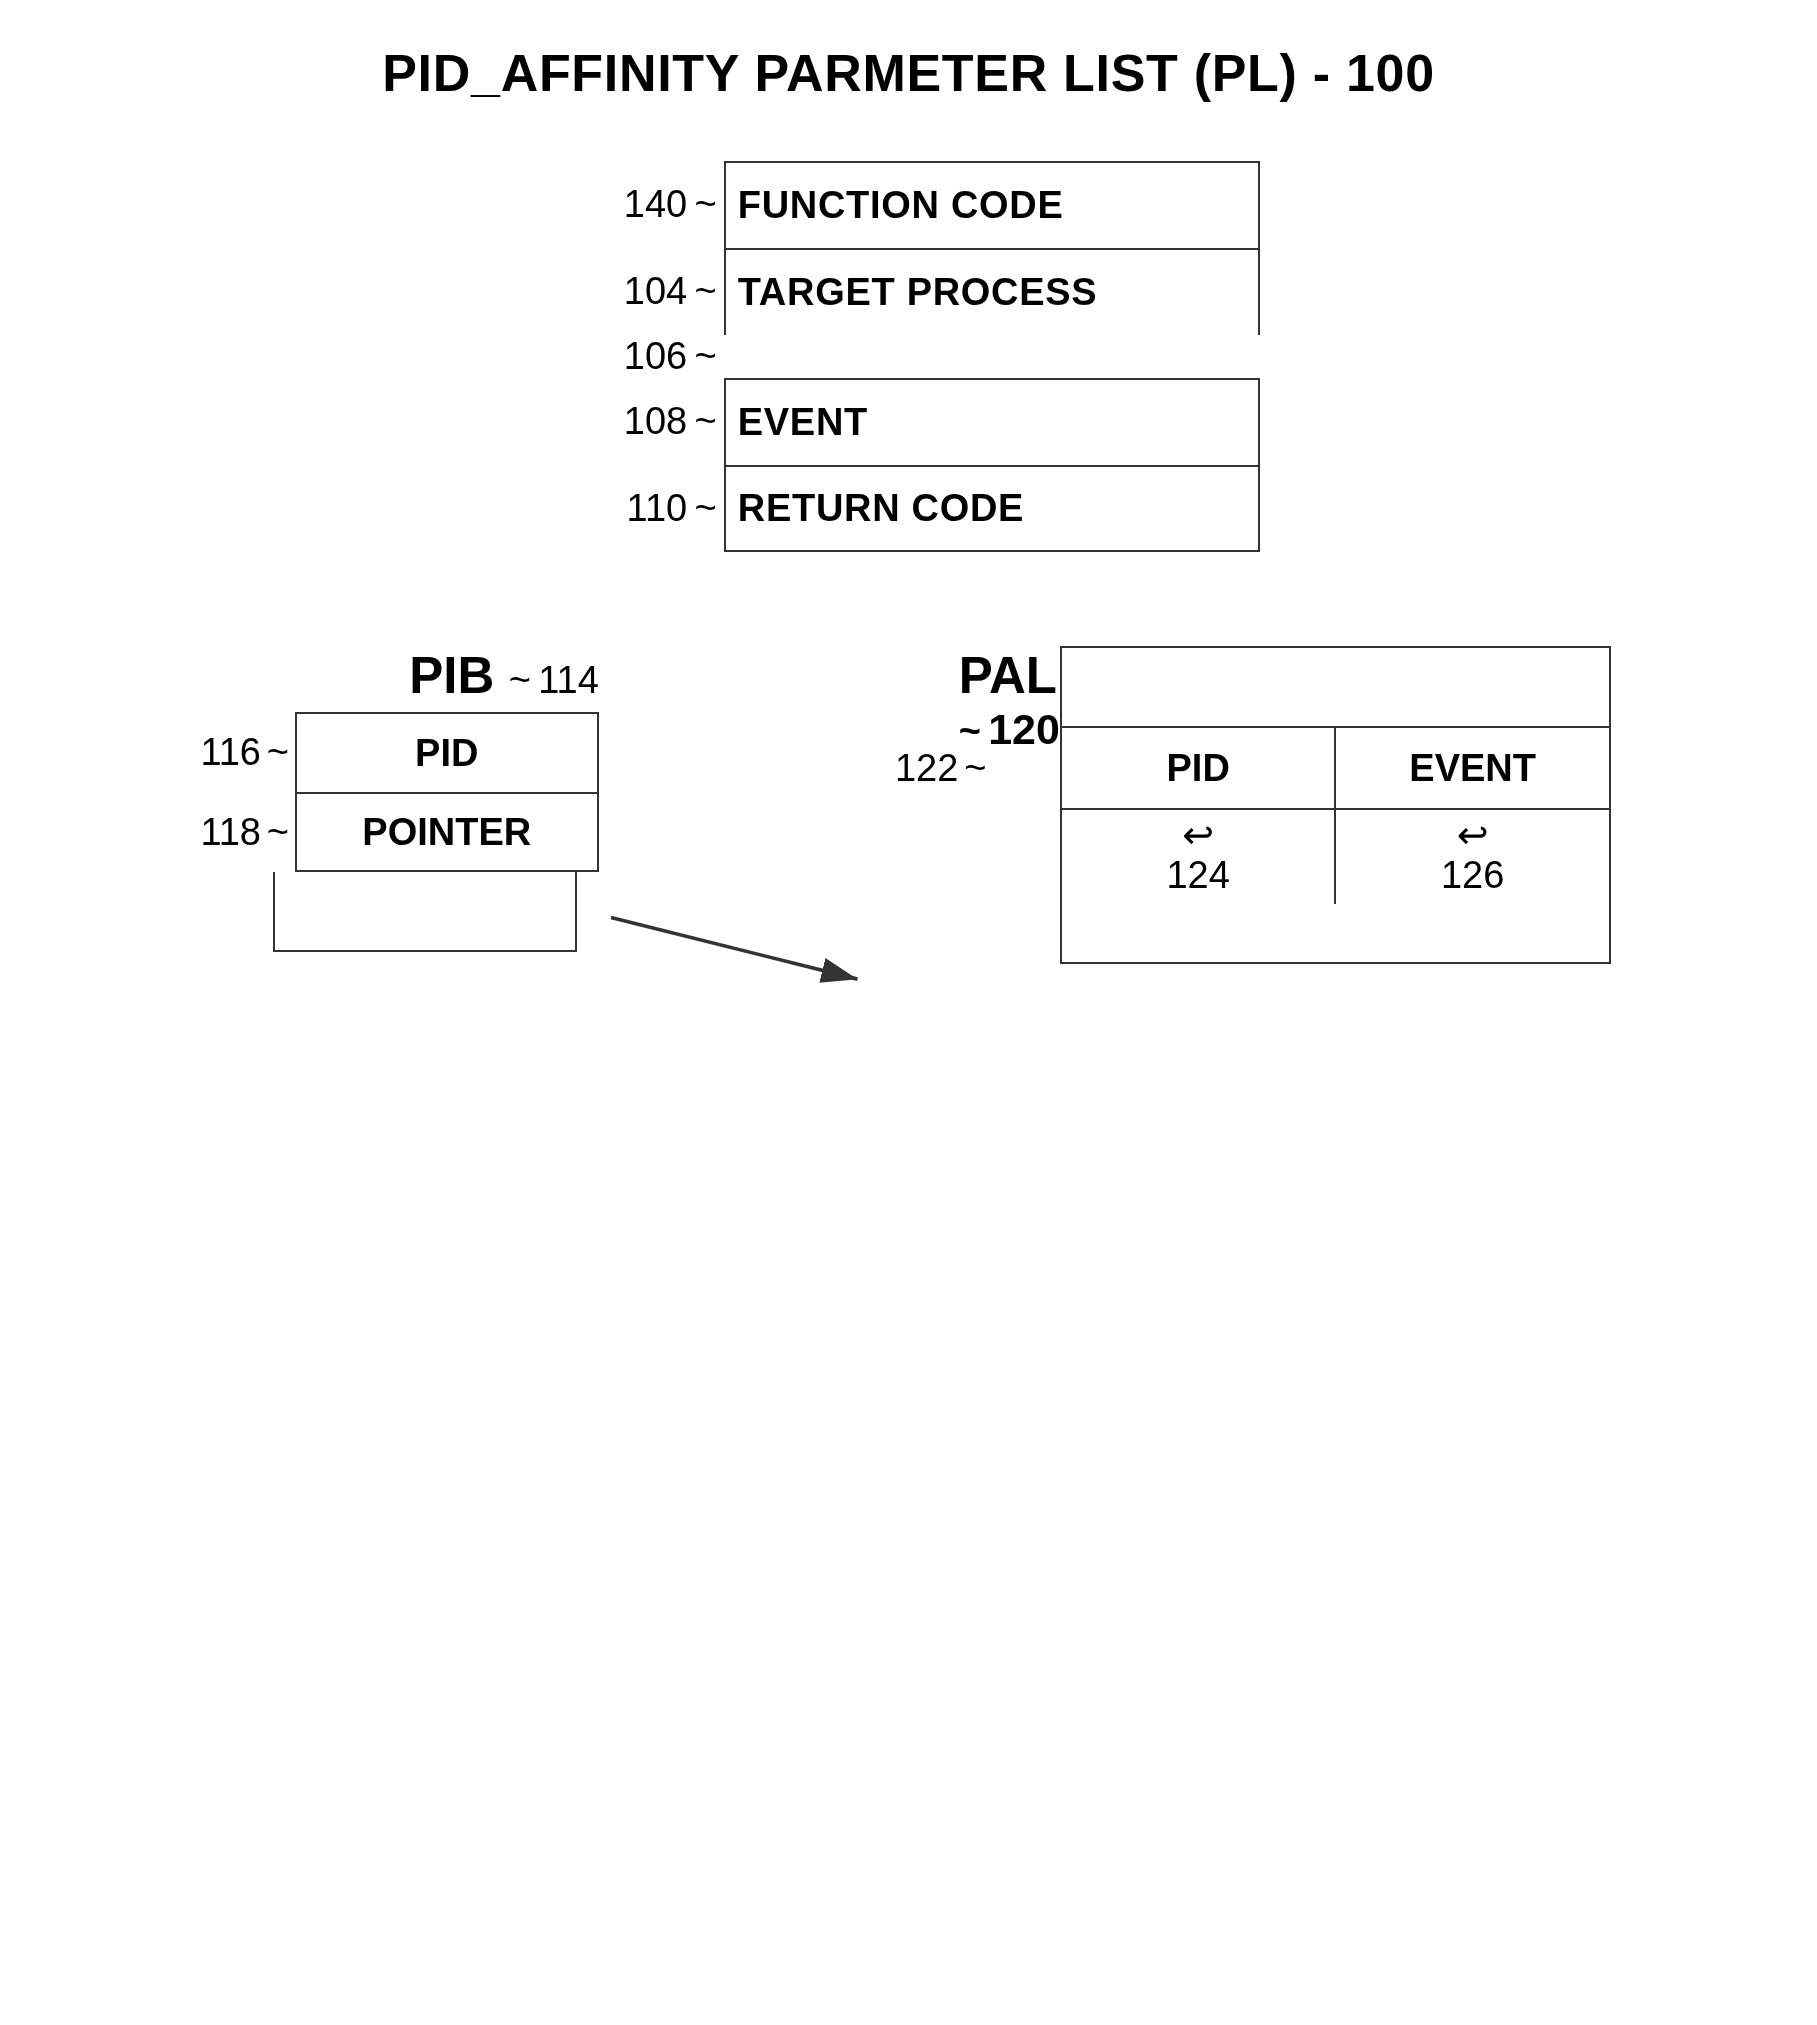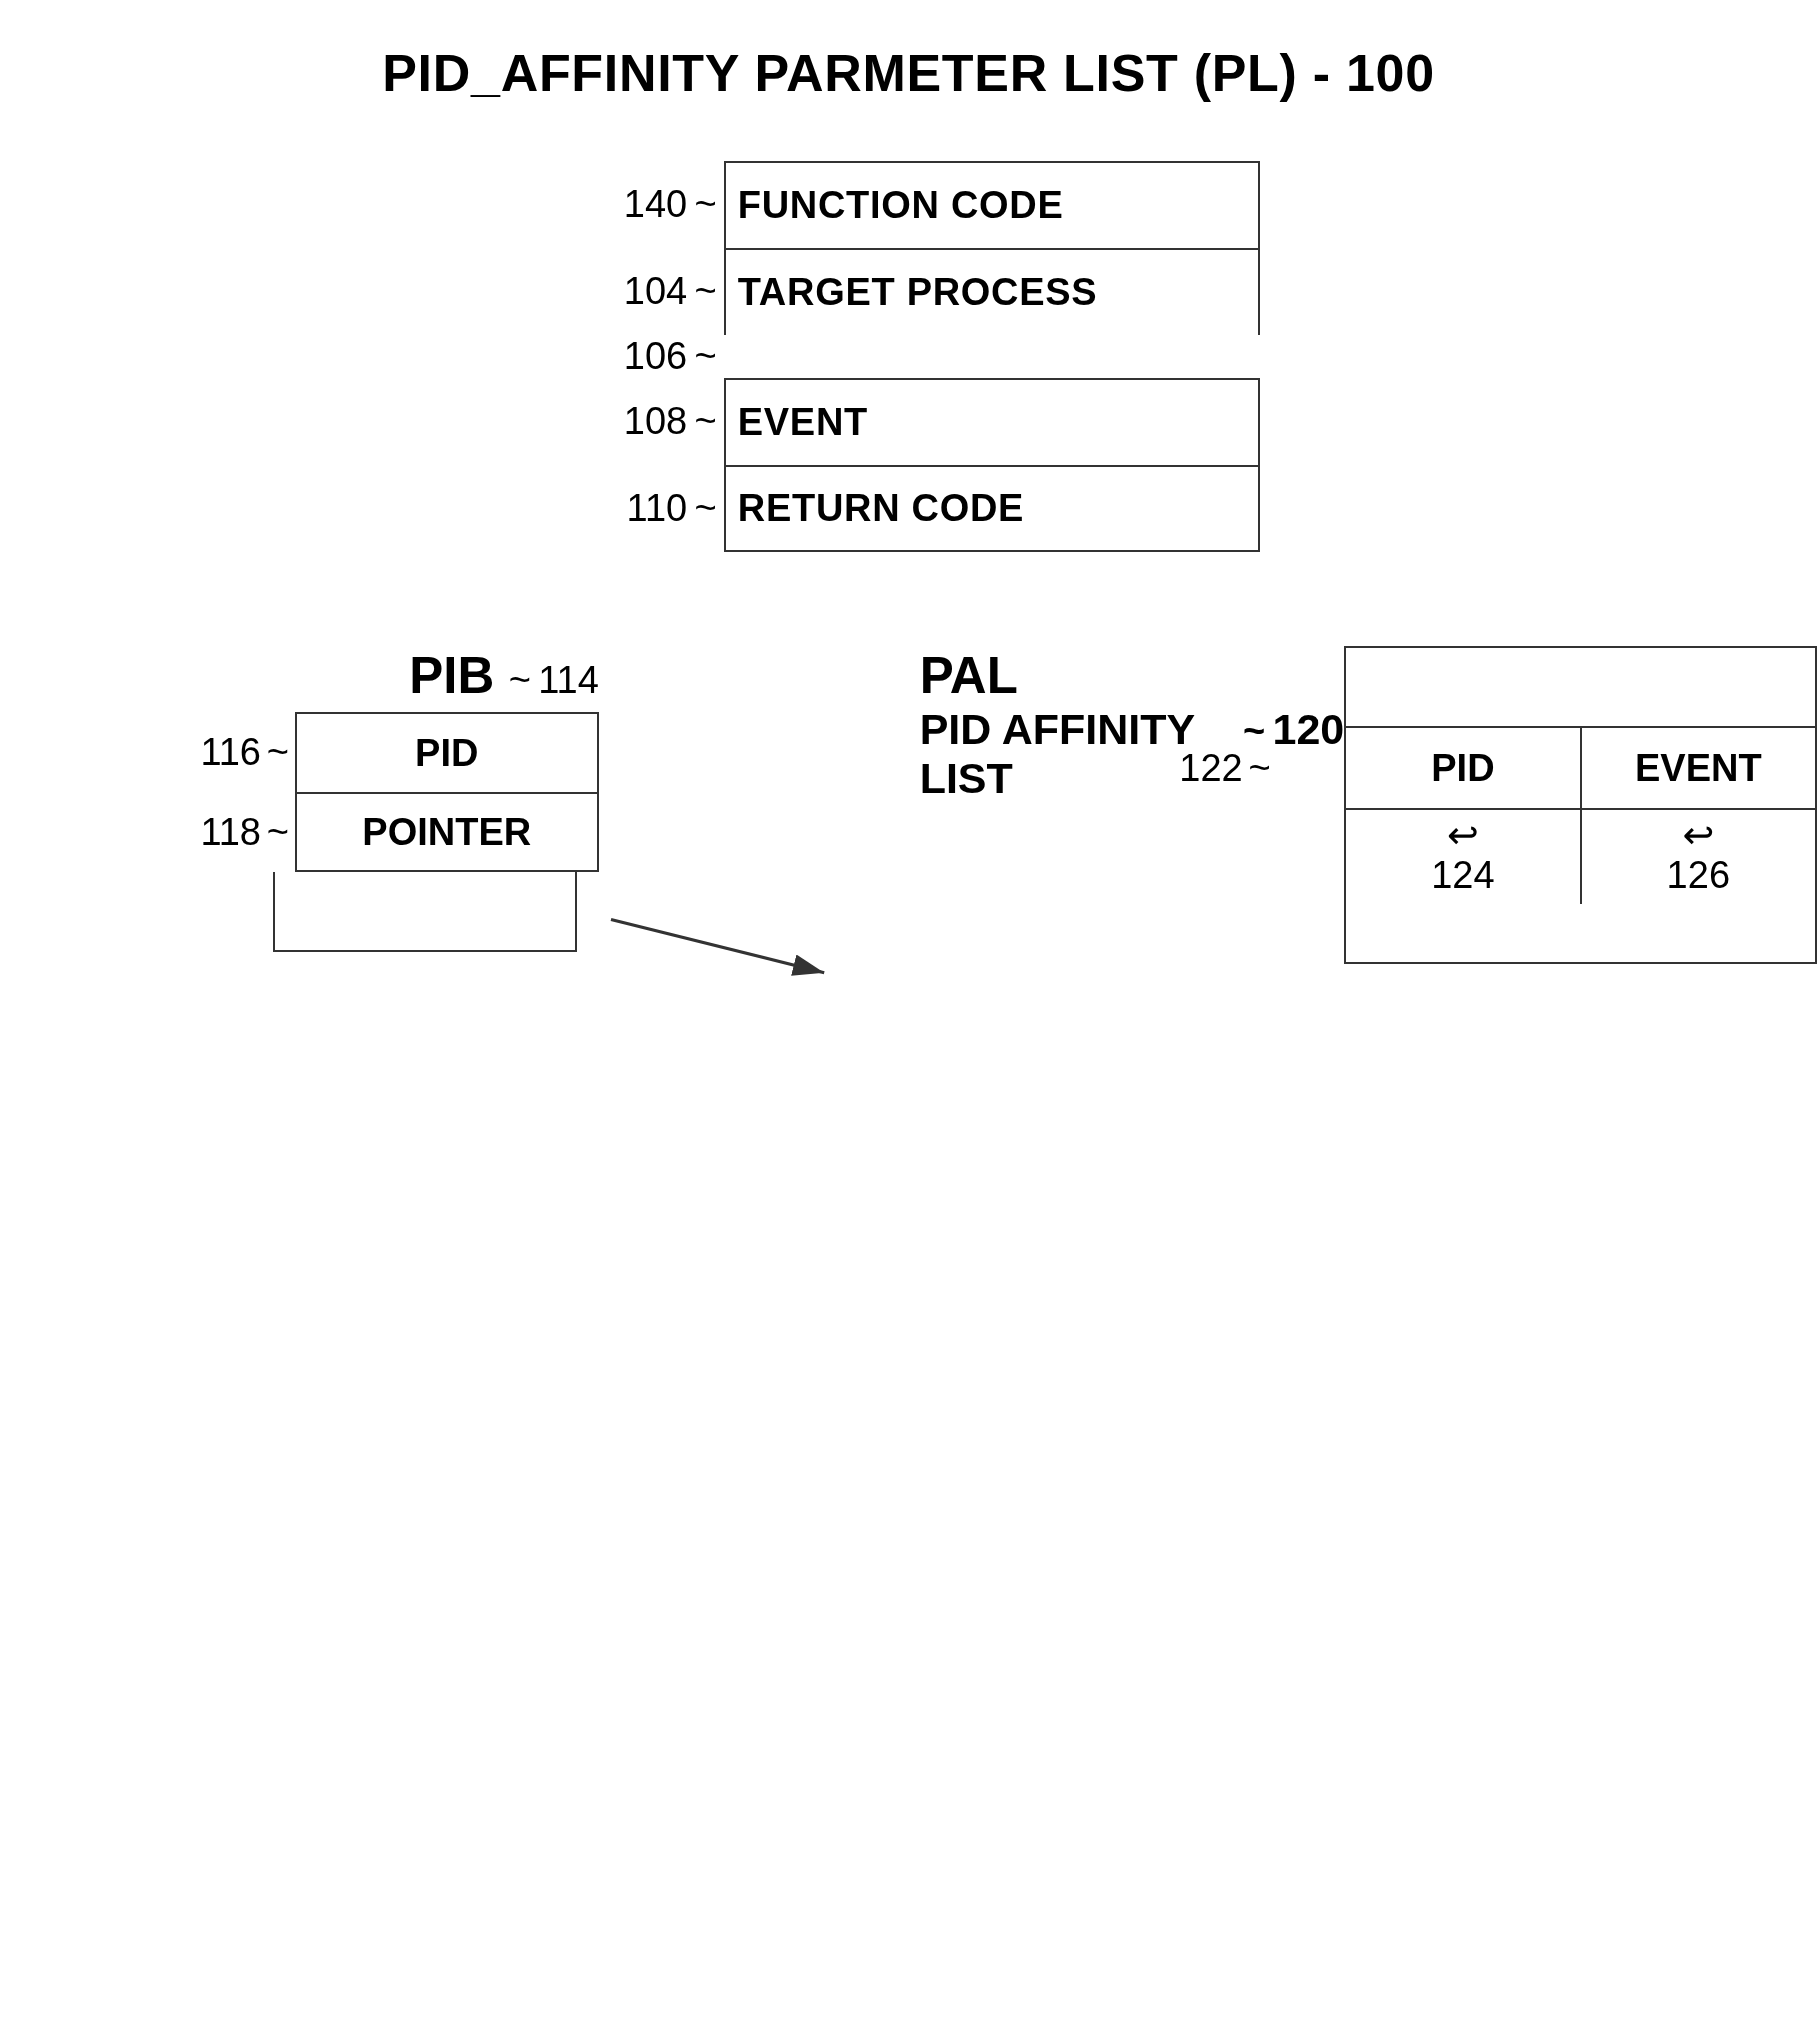--- a/index.html
+++ b/index.html
@@ -379,21 +379,20 @@
             <polygon points="0 0, 10 3.5, 0 7" fill="#333"></polygon>
           </marker>
         </defs>
       </svg>
     </div>
 
     <div class="pal-container">
       <div class="pal-title-block">
         <span class="pal-title-label">PAL</span>
         <div class="pal-title-sub-row">
-          <span style="margin-right:14.5px;">PID AFFINITY LIST</span>
           <span class="pal-tilde">~</span>
           <span class="pal-num">120</span>
         </div>
       </div>
 
       <div class="pal-table">
 
         <div class="pal-empty-row"></div>
 
         <div class="pal-header-row" style="position:relative;">

